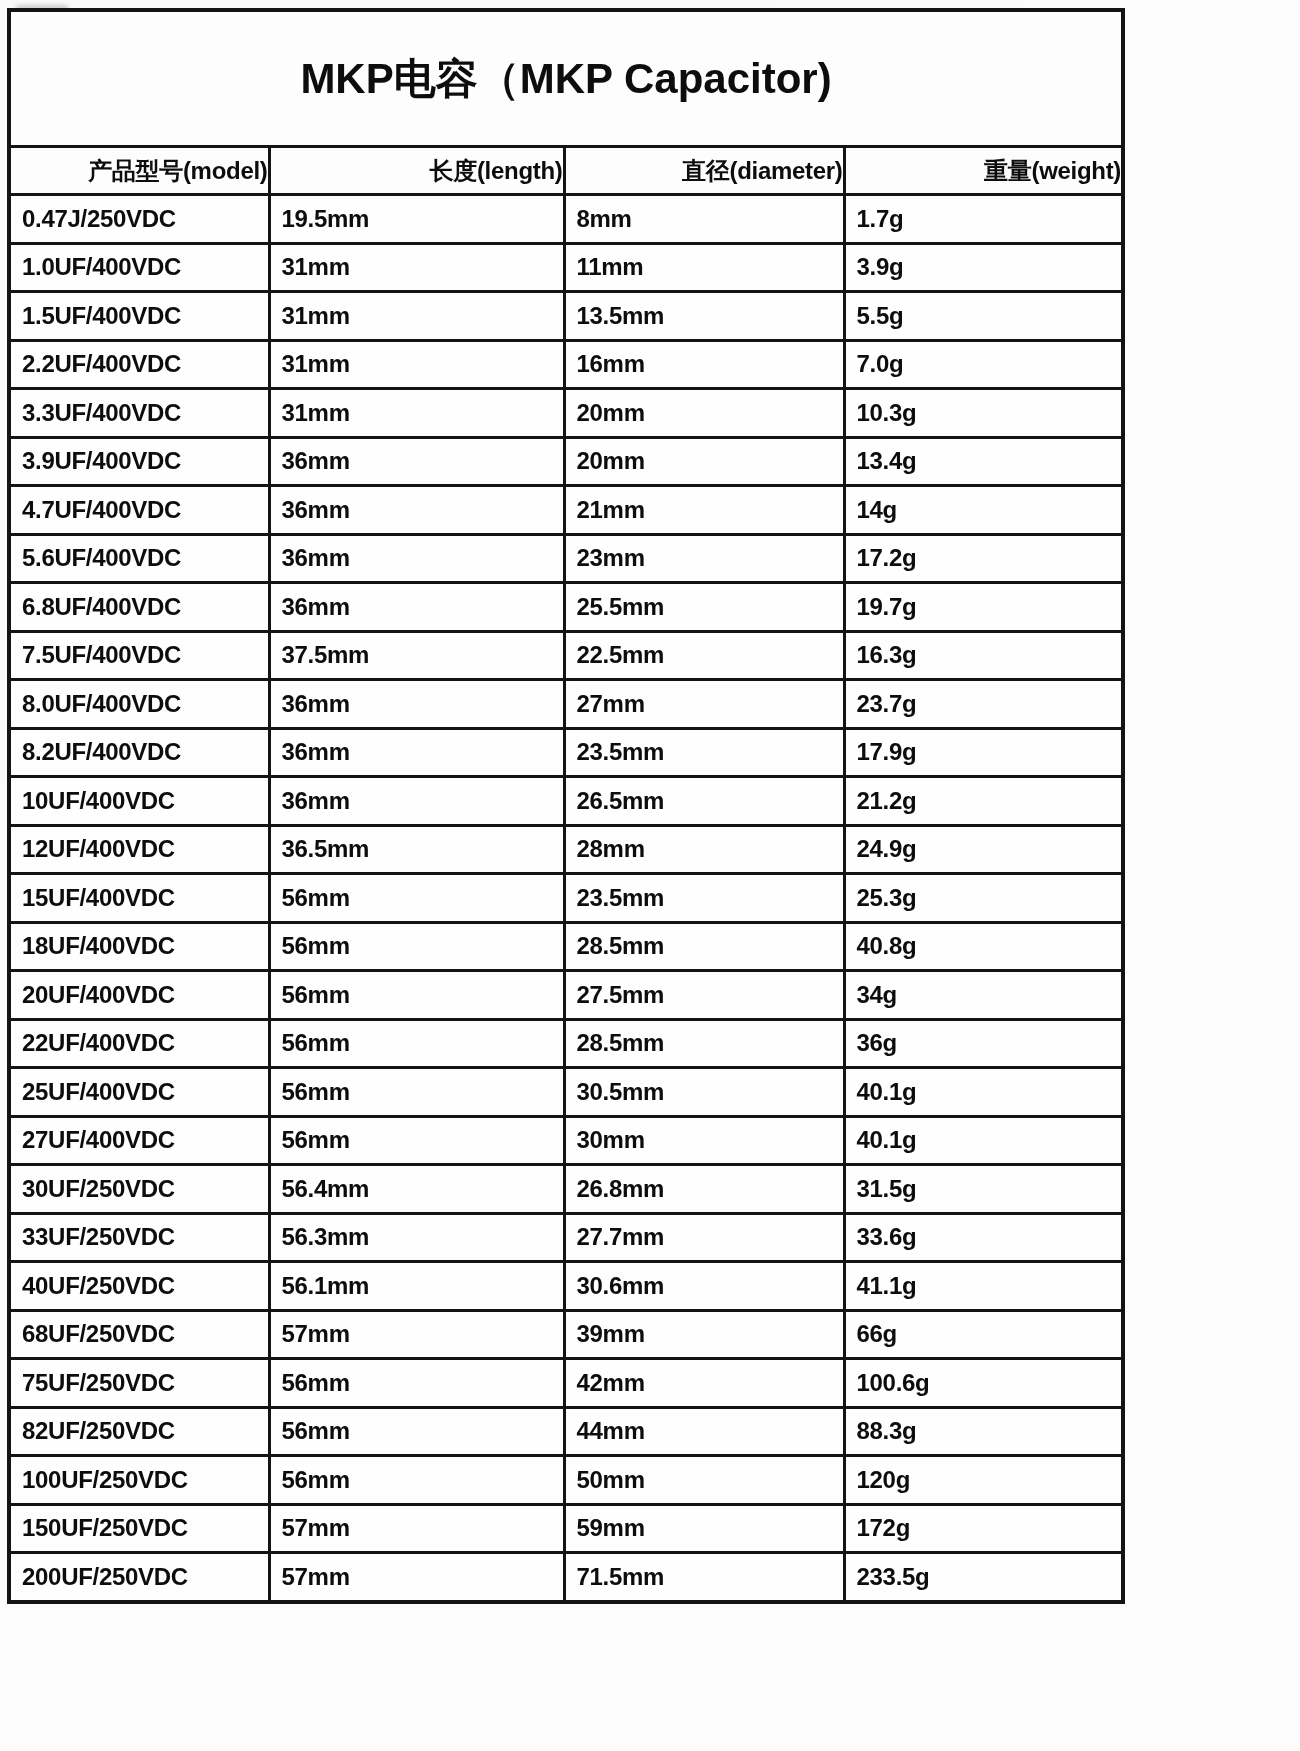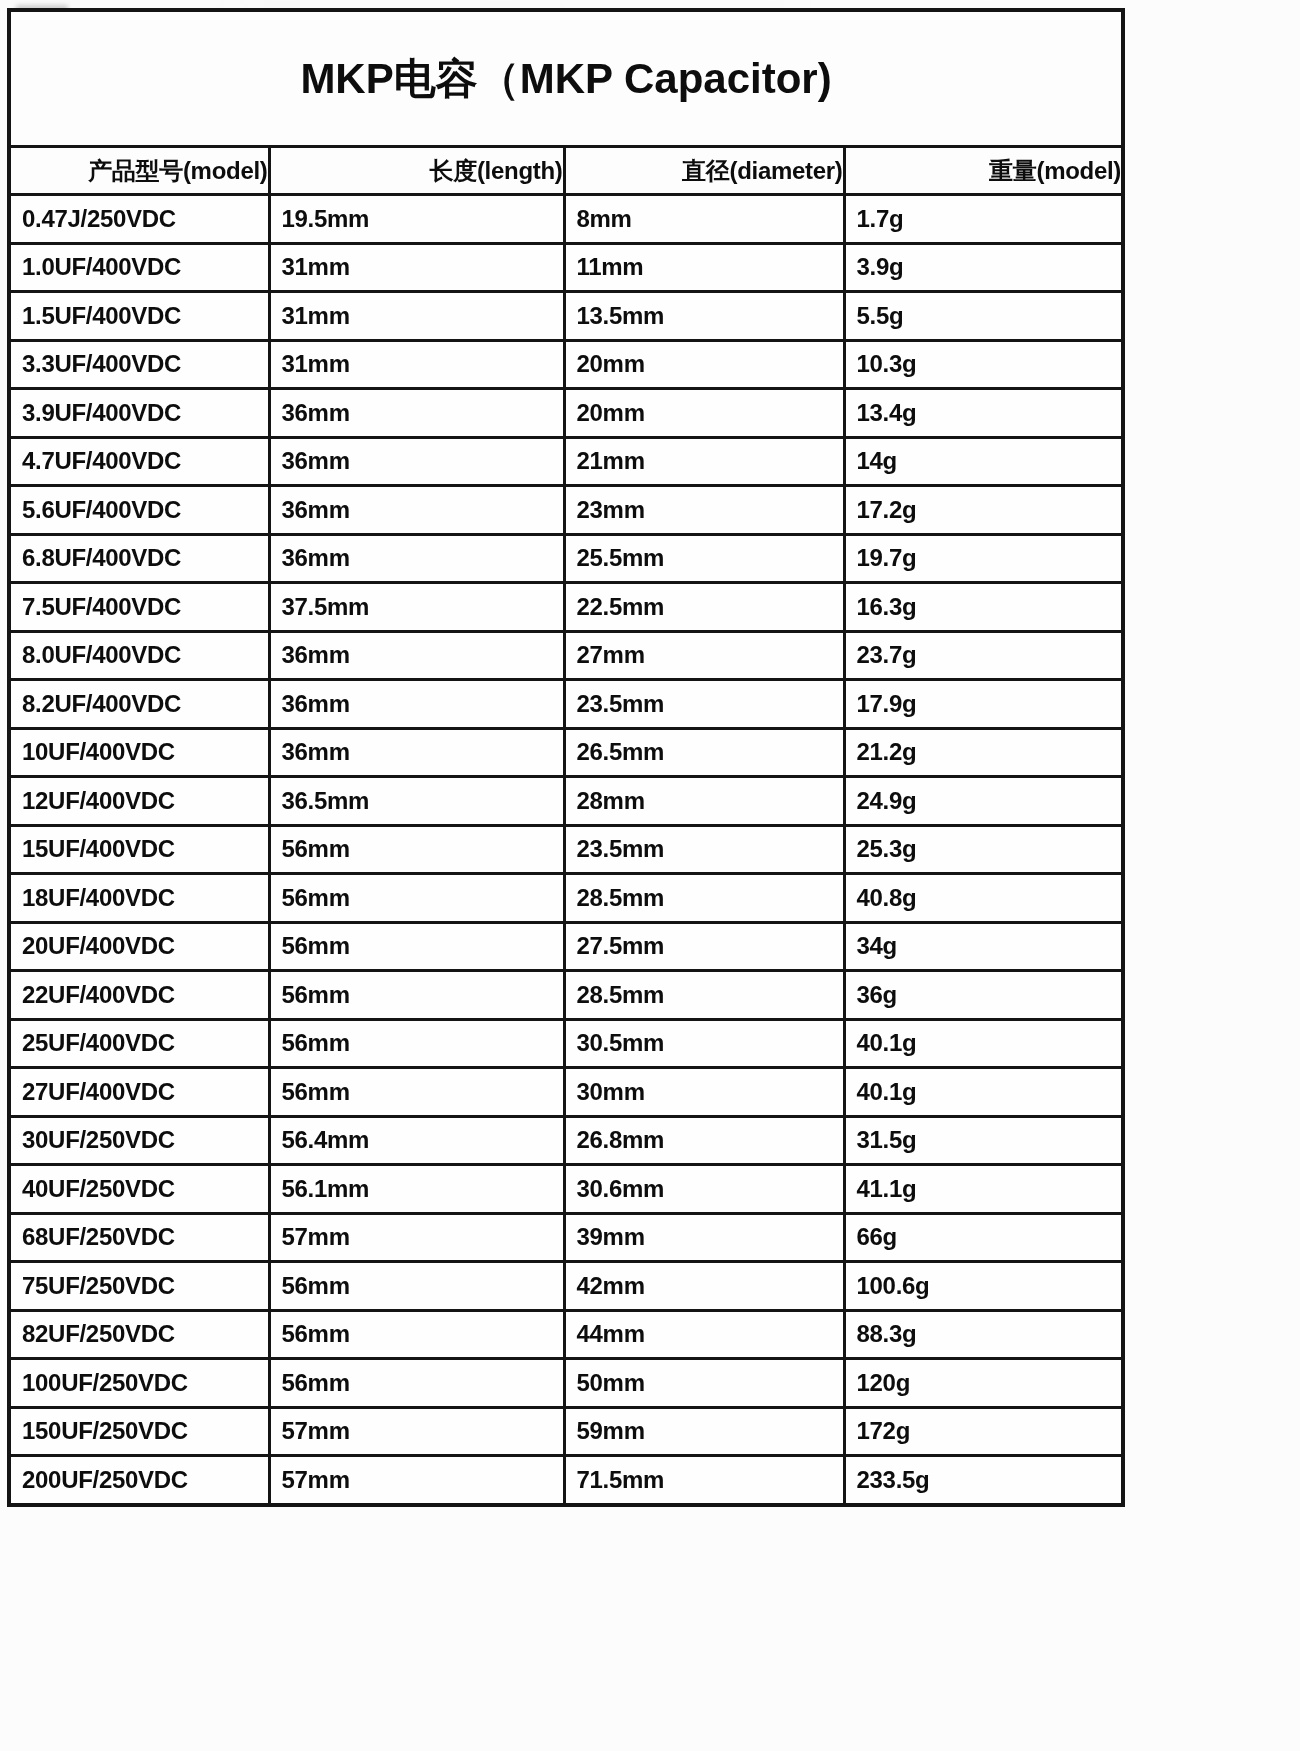--- a/index.html
+++ b/index.html
@@ -80,21 +80,21 @@
     </colgroup>
     <thead>
       <tr class="title-row">
         <th colspan="4">MKP电容（MKP Capacitor)</th>
       </tr>
       <tr class="header-row">
 
       <th>产品型号(model)</th>
           <th>长度(length)</th>
           <th>直径(diameter)</th>
-          <th>重量(model)</th>
+          <th>重量(weight)</th>
         </tr>
     </thead>
     <tbody>
 
     <tr class="data-row">
           <td>0.47J/250VDC</td>
           <td>19.5mm</td>
           <td>8mm</td>
           <td>1.7g</td>
         </tr>
@@ -104,20 +104,26 @@
           <td>11mm</td>
           <td>3.9g</td>
         </tr>
         <tr class="data-row">
           <td>1.5UF/400VDC</td>
           <td>31mm</td>
           <td>13.5mm</td>
           <td>5.5g</td>
         </tr>
         <tr class="data-row">
+          <td>2.2UF/400VDC</td>
+          <td>31mm</td>
+          <td>16mm</td>
+          <td>7.0g</td>
+        </tr>
+        <tr class="data-row">
           <td>3.3UF/400VDC</td>
           <td>31mm</td>
           <td>20mm</td>
           <td>10.3g</td>
         </tr>
         <tr class="data-row">
           <td>3.9UF/400VDC</td>
           <td>36mm</td>
           <td>20mm</td>
           <td>13.4g</td>
@@ -206,20 +212,26 @@
           <td>30mm</td>
           <td>40.1g</td>
         </tr>
         <tr class="data-row">
           <td>30UF/250VDC</td>
           <td>56.4mm</td>
           <td>26.8mm</td>
           <td>31.5g</td>
         </tr>
         <tr class="data-row">
+          <td>33UF/250VDC</td>
+          <td>56.3mm</td>
+          <td>27.7mm</td>
+          <td>33.6g</td>
+        </tr>
+        <tr class="data-row">
           <td>40UF/250VDC</td>
           <td>56.1mm</td>
           <td>30.6mm</td>
           <td>41.1g</td>
         </tr>
         <tr class="data-row">
           <td>68UF/250VDC</td>
           <td>57mm</td>
           <td>39mm</td>
           <td>66g</td>

